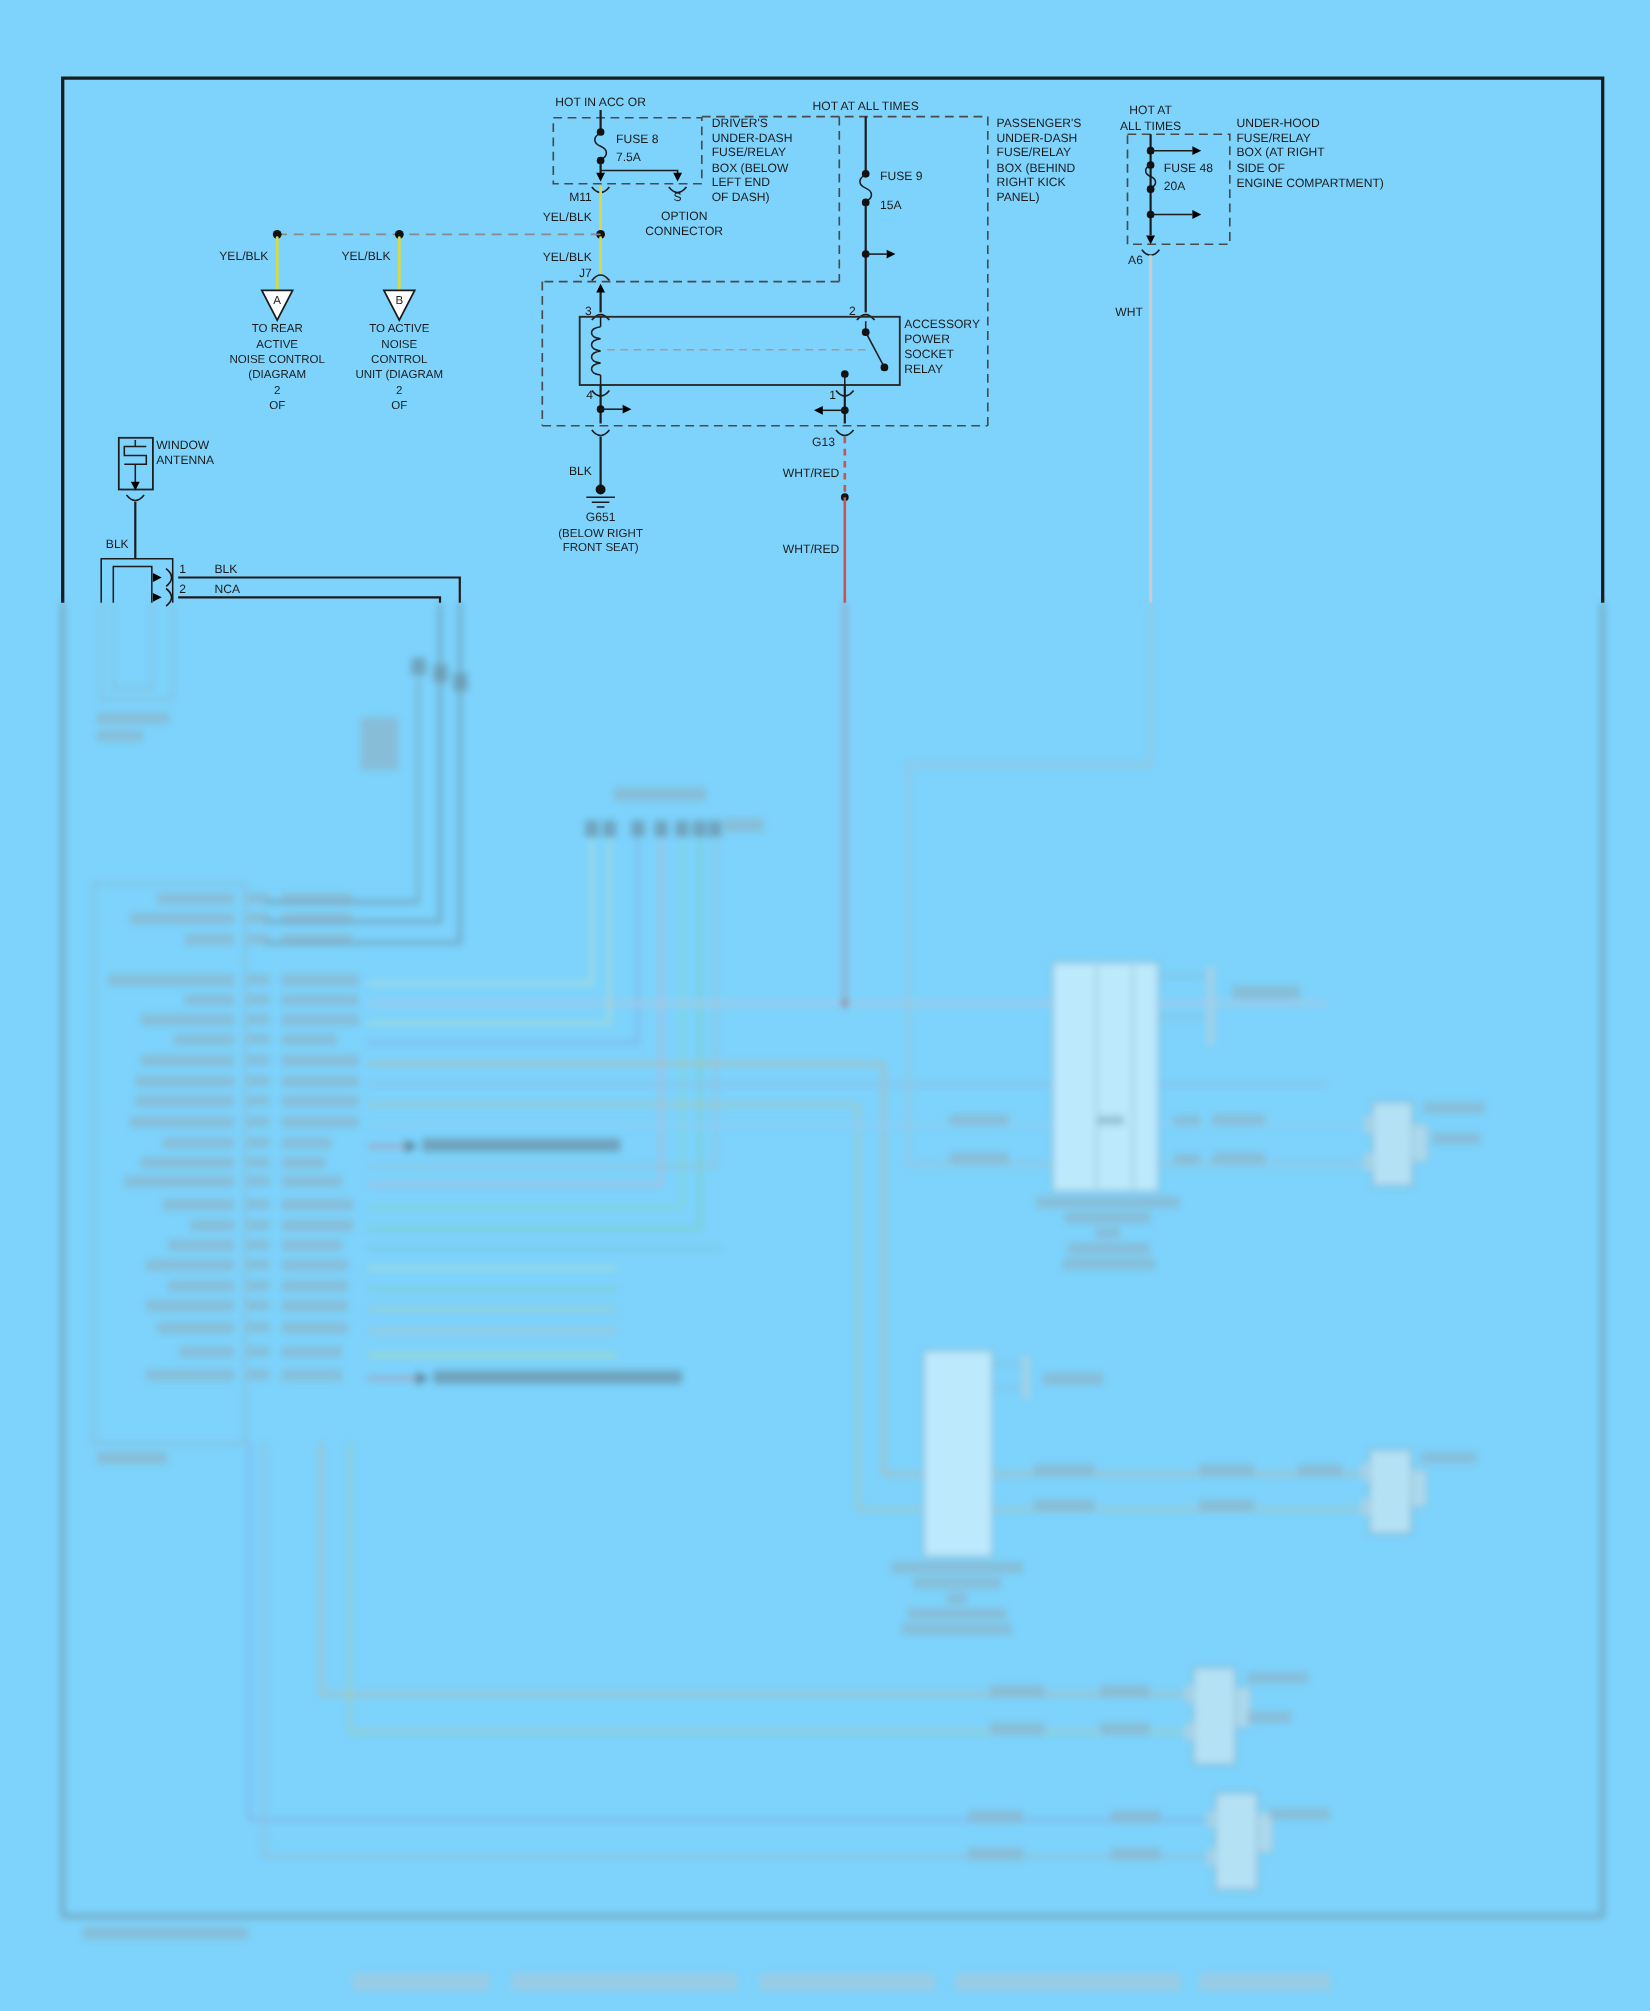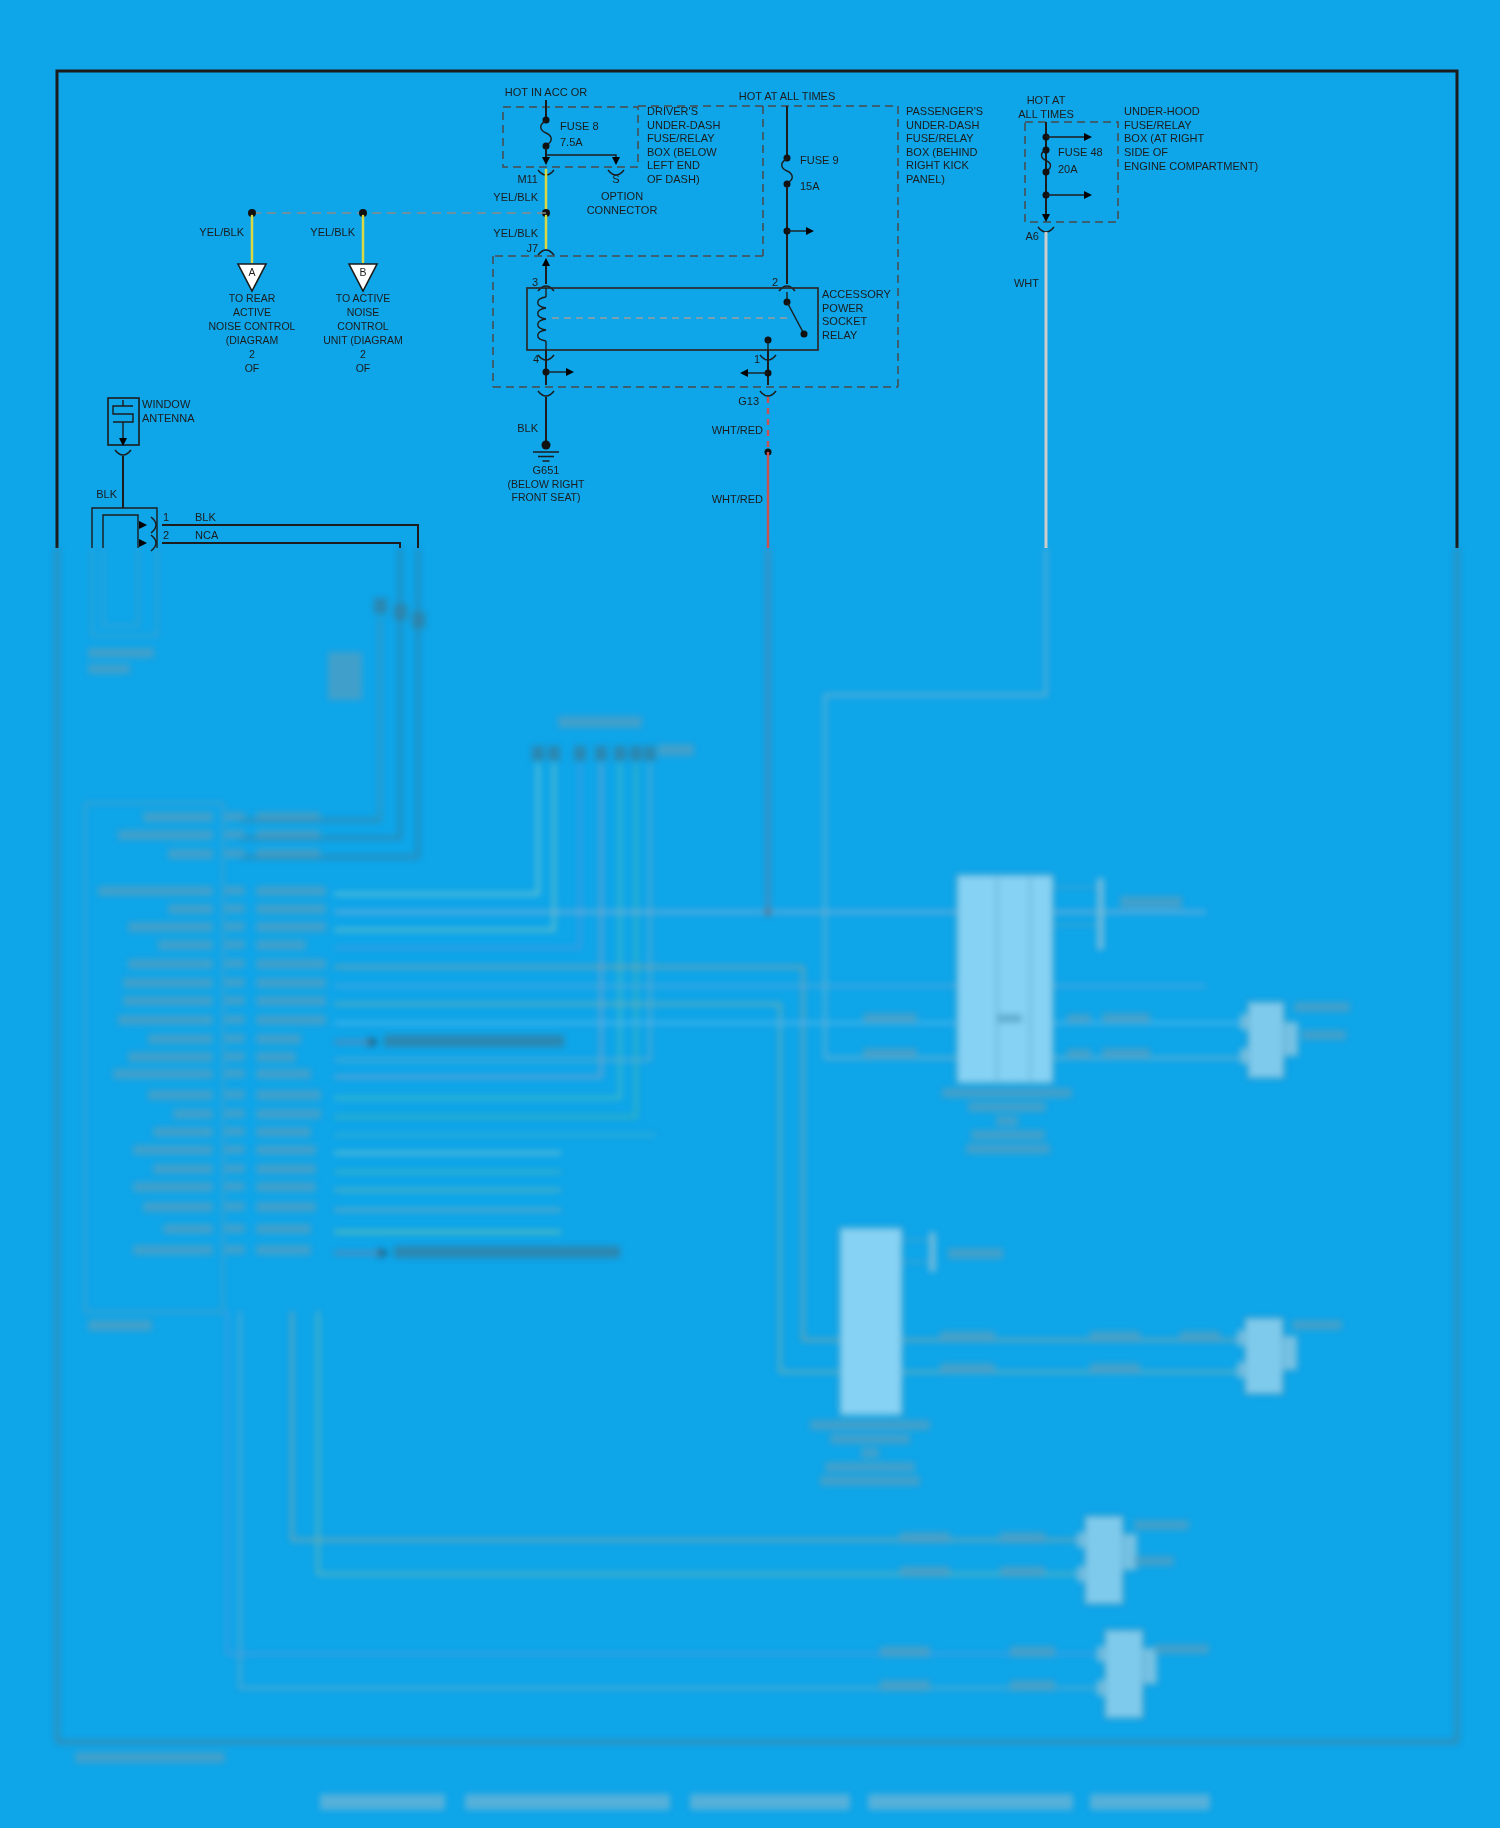--- a/index.html
+++ b/index.html
@@ -1,16 +1,16 @@
 <!DOCTYPE html>
 <html><head>
 <meta charset="utf-8">
 <style>
   html,body{margin:0;padding:0;background:#ffffff;}
-  #stage{position:relative;width:1500px;height:1828px;background:#0ea5e9;overflow:hidden;}
+  #stage{position:relative;width:1500px;height:1828px;background:#7dd3fc;overflow:hidden;}
   svg{position:absolute;left:0;top:0;}
   text{font-family:"Liberation Sans","DejaVu Sans",sans-serif;font-size:11px;fill:#1c1c1c;}
   .sm{font-size:10.5px;}
   .wire{fill:none;stroke:#1c1c1c;stroke-width:2;}
   .thin{fill:none;stroke:#1c1c1c;stroke-width:1.4;}
   .dashbox{fill:none;stroke:#4a4a4a;stroke-width:1.5;stroke-dasharray:8 5;}
   .cup{fill:none;stroke:#1c1c1c;stroke-width:1.5;}
   .dot{fill:#111;}
   .blob{fill:#9a9a9a;opacity:.75;}
   .bblob{fill:#5a5a5a;opacity:.8;}

